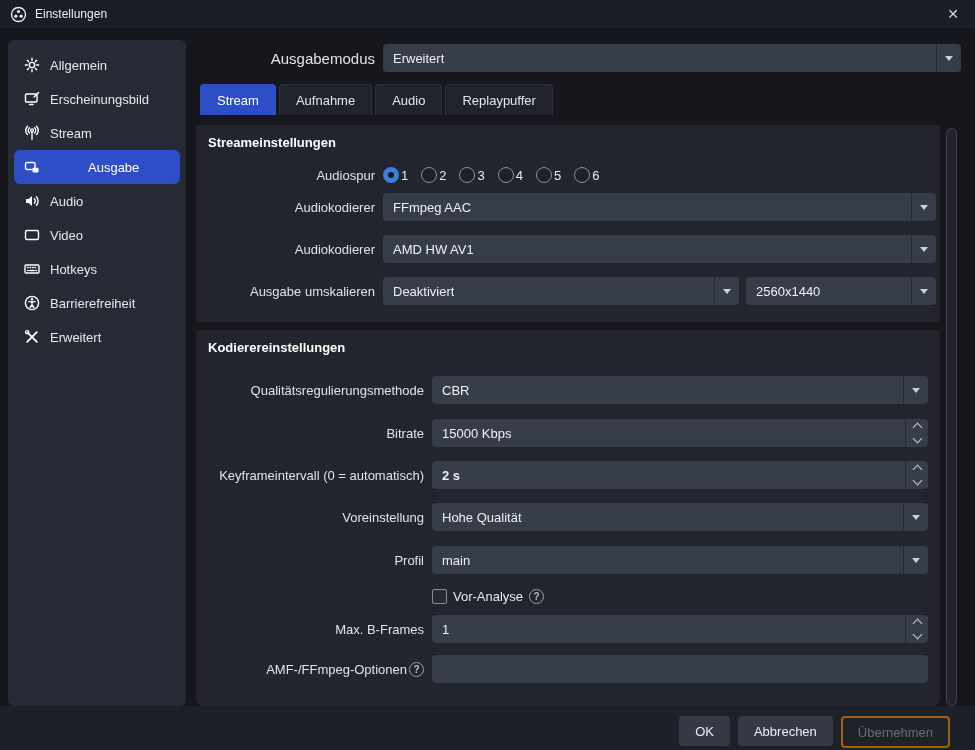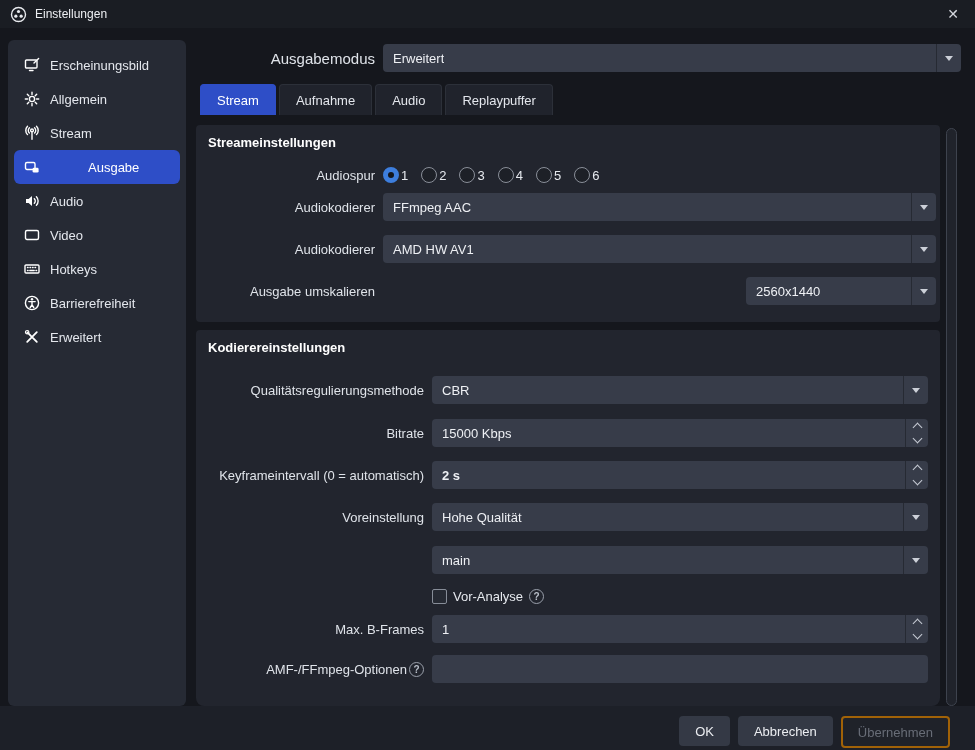--- a/index.html
+++ b/index.html
@@ -101,37 +101,37 @@
       </span>
     <span class="ttl">Einstellungen</span>
     <span class="close">✕</span>
   </div>
 
   <nav class="sidebar" id="sidebar">
       <div class="side-item">
         <span class="sicon">
           <svg viewBox="0 0 16 16">
             <g stroke="#fff" stroke-width="1.4" fill="none" stroke-linecap="round" stroke-linejoin="round">
+              <circle cx="8" cy="8" r="2.6"></circle>
+              <path d="M8 1.3v2.2M8 12.5v2.2M1.3 8h2.2M12.5 8h2.2M3.3 3.3l1.5 1.5M11.2 11.2l1.5 1.5M12.7 3.3l-1.5 1.5M4.8 11.2l-1.5 1.5"></path>
+            </g>
+          </svg>
+        </span>
+        <span>Allgemein</span>
+      </div>
+      <div class="side-item">
+        <span class="sicon">
+          <svg viewBox="0 0 16 16">
+            <g stroke="#fff" stroke-width="1.4" fill="none" stroke-linecap="round" stroke-linejoin="round">
               <rect x="1.5" y="3" width="11.5" height="8" rx="1"></rect>
               <path d="M5.5 13.5h3.5M14.6 1.4l-4.6 4.6"></path>
             </g>
           </svg>
         </span>
         <span>Erscheinungsbild</span>
-      </div>
-      <div class="side-item">
-        <span class="sicon">
-          <svg viewBox="0 0 16 16">
-            <g stroke="#fff" stroke-width="1.4" fill="none" stroke-linecap="round" stroke-linejoin="round">
-              <circle cx="8" cy="8" r="2.6"></circle>
-              <path d="M8 1.3v2.2M8 12.5v2.2M1.3 8h2.2M12.5 8h2.2M3.3 3.3l1.5 1.5M11.2 11.2l1.5 1.5M12.7 3.3l-1.5 1.5M4.8 11.2l-1.5 1.5"></path>
-            </g>
-          </svg>
-        </span>
-        <span>Allgemein</span>
       </div>
       <div class="side-item">
         <span class="sicon">
           <svg viewBox="0 0 16 16">
             <g stroke="#fff" stroke-width="1.4" fill="none" stroke-linecap="round" stroke-linejoin="round">
               <circle cx="8" cy="5.4" r="1.4"></circle>
               <path d="M8 7.2v7M5.4 8a3.6 3.6 0 010-5.2M10.6 2.8a3.6 3.6 0 010 5.2M3.5 9.6a6 6 0 010-8.4M12.5 1.2a6 6 0 010 8.4"></path>
             </g>
           </svg>
         </span>
@@ -261,20 +261,26 @@
 
     <div class="lbl" style="left:0;top:110px;width:179px;">Audiokodierer</div>
     <div class="combo" style="left:187px;top:110px;width:553px;">
       <span class="val">AMD HW AV1</span>
       <span class="arrowbox">
           <span class="tri"></span>
         </span>
     </div>
 
     <div class="lbl" style="left:0;top:152px;width:179px;">Ausgabe umskalieren</div>
+    <div class="combo" style="left:187px;top:152px;width:356px;">
+      <span class="val">Deaktiviert</span>
+      <span class="arrowbox">
+          <span class="tri"></span>
+        </span>
+    </div>
     <div class="combo" style="left:550px;top:152px;width:190px;">
       <span class="val">2560x1440</span>
       <span class="arrowbox">
           <span class="tri"></span>
         </span>
     </div>
   </div>
 
   <div class="panel p2">
     <div class="gtitle">Kodierereinstellungen</div>
@@ -314,20 +320,21 @@
     </div>
 
     <div class="lbl" style="left:0;top:173px;width:228px;">Voreinstellung</div>
     <div class="combo" style="left:236px;top:173px;width:496px;">
       <span class="val">Hohe Qualität</span>
       <span class="arrowbox">
           <span class="tri"></span>
         </span>
     </div>
 
+    <div class="lbl" style="left:0;top:216px;width:228px;">Profil</div>
     <div class="combo" style="left:236px;top:216px;width:496px;">
       <span class="val">main</span>
       <span class="arrowbox">
           <span class="tri"></span>
         </span>
     </div>
 
     <div class="cbrow" style="left:236px;top:258px;">
       <span class="cbox"></span>
       <span>Vor-Analyse</span>

